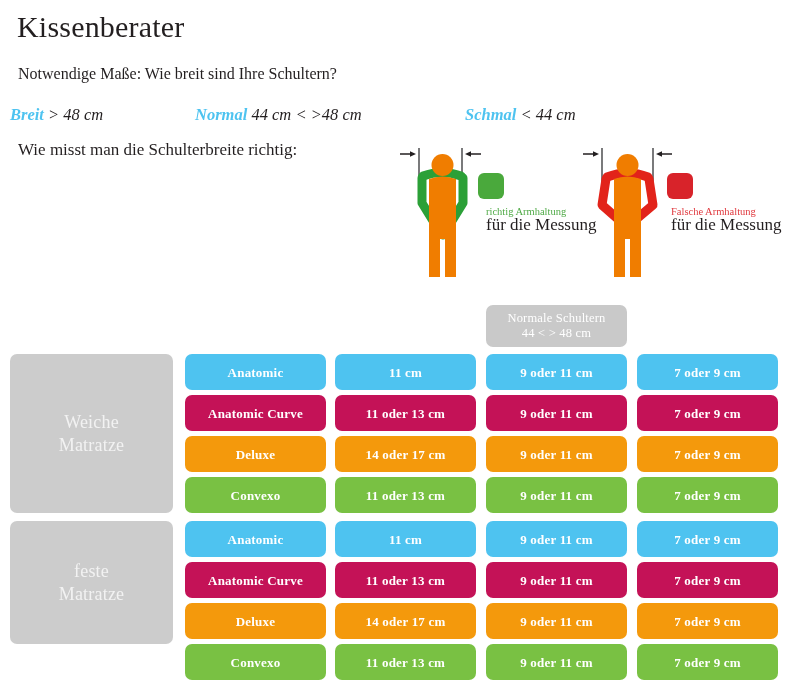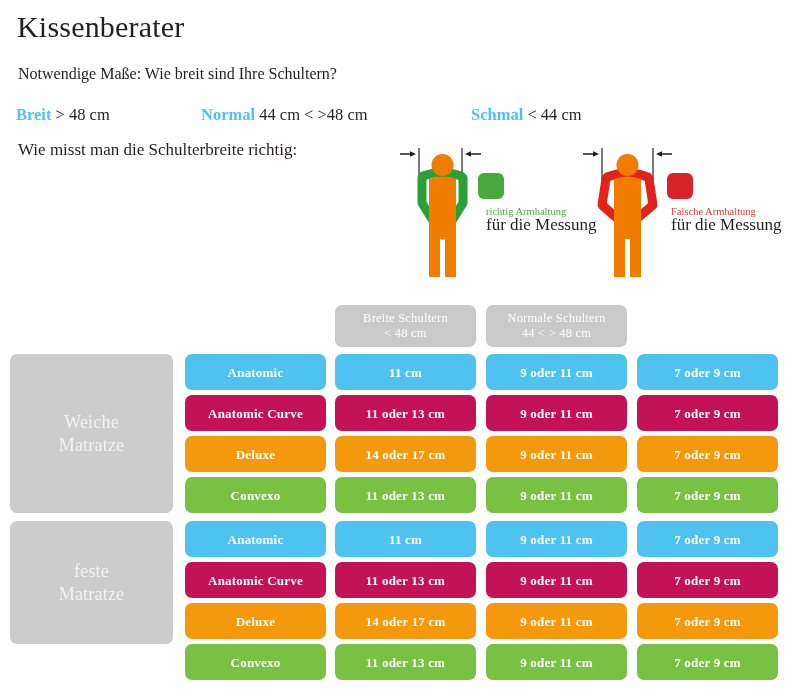--- a/index.html
+++ b/index.html
@@ -18,21 +18,21 @@
     font-size:30px; line-height:34px; font-weight:400;
     letter-spacing:.2px; color:#231f20;
   }
   #subtitle{
     position:absolute; left:18px; top:64px;
     font-size:16px; line-height:20px; color:#231f20;
   }
 
   
   #size-legend{
-    position:absolute; left:16px; top:104px; width:760px; height:22px;
+    position:absolute; left:10px; top:104px; width:760px; height:22px;font-style:italic;
   }
   .legend-item{ position:absolute; font-size:16.5px; line-height:22px; white-space:nowrap; }
   .legend-key{ color:#4ec3f0; font-weight:700; }
   .legend-val{ color:#231f20; }
   #legend-breit{ left:0px; }
   #legend-normal{ left:185px; }
   #legend-schmal{ left:455px; }
 
   
   #howto{
@@ -162,26 +162,20 @@
       <rect x="92" y="30" width="26" height="26" rx="6" fill="#d8232a"></rect>
     </svg>
     <div class="fig-caption">
       <div class="cap-line1 cap-bad">Falsche Armhaltung</div>
       <div class="cap-line2">für die Messung</div>
     </div>
   </div>
 </div>
 
 <div id="matrix">
-    <div class="cell col-head" style="left: 325px; top: 0px; width: 141px; height: 42px;">
-      <div>
-        <span>Breite Schultern</span>
-        <span>&lt; 48 cm</span>
-      </div>
-    </div>
     <div class="cell col-head" style="left: 476px; top: 0px; width: 141px; height: 42px;">
       <div>
         <span>Normale Schultern</span>
         <span>44 &lt; &gt; 48 cm</span>
       </div>
     </div>
     <div class="cell row-group" style="left: 0px; top: 49px; width: 163px; height: 159px;">
       <div>
         <span>Weiche</span>
         <span>Matratze</span>

